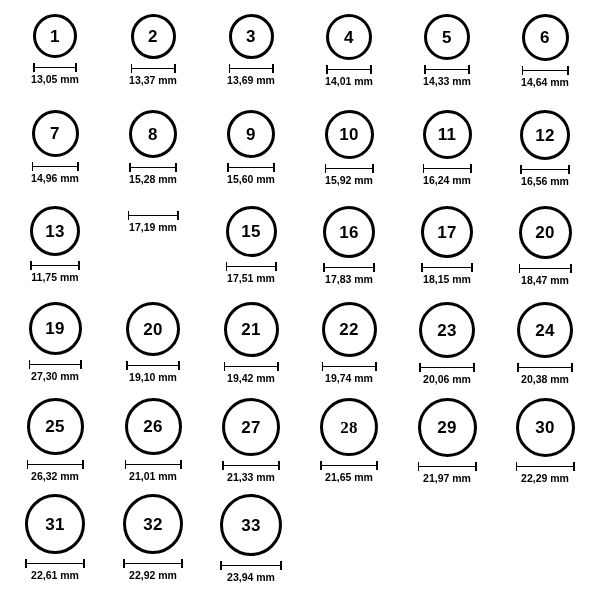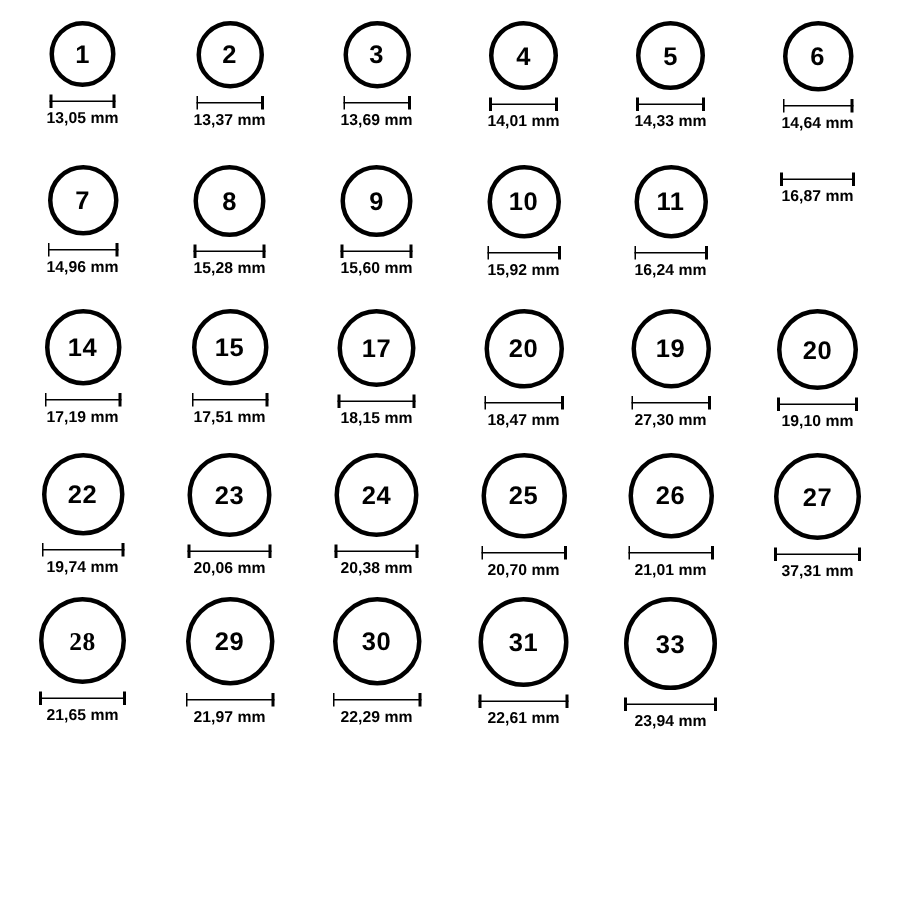--- a/index.html
+++ b/index.html
@@ -180,45 +180,63 @@
       <div class="cell">
         <div class="ring" style="width: 49px; height: 49px;">
           <span class="ring-size">11</span>
         </div>
         <div class="measure">
           <div class="bar" style="width: 49px;"></div>
         </div>
         <div class="diameter">16,24 mm</div>
       </div>
       <div class="cell">
+        <div class="ring" style="width: 50px; height: 50px;">
+          <span class="ring-size">12</span>
+        </div>
         <div class="measure">
           <div class="bar" style="width: 50px;"></div>
         </div>
-        <div class="diameter">16,87 mm</div>
-      </div>
-      <div class="cell">
-        <div class="ring" style="width: 51px; height: 51px;">
-          <span class="ring-size">14</span>
-        </div>
+        <div class="diameter">16,56 mm</div>
+      </div>
+      <div class="cell">
+        <div class="ring" style="width: 50px; height: 50px;">
+          <span class="ring-size">13</span>
+        </div>
+        <div class="measure">
+          <div class="bar" style="width: 50px;"></div>
+        </div>
+        <div class="diameter">11,75 mm</div>
+      </div>
+      <div class="cell">
         <div class="measure">
           <div class="bar" style="width: 51px;"></div>
         </div>
         <div class="diameter">17,19 mm</div>
       </div>
       <div class="cell">
         <div class="ring" style="width: 51px; height: 51px;">
           <span class="ring-size">15</span>
         </div>
         <div class="measure">
           <div class="bar" style="width: 51px;"></div>
         </div>
         <div class="diameter">17,51 mm</div>
       </div>
       <div class="cell">
         <div class="ring" style="width: 52px; height: 52px;">
+          <span class="ring-size">16</span>
+        </div>
+        <div class="measure">
+          <div class="bar" style="width: 52px;"></div>
+        </div>
+        <div class="diameter">17,83 mm</div>
+      </div>
+      <div class="cell">
+        <div class="ring" style="width: 52px; height: 52px;">
           <span class="ring-size">17</span>
         </div>
         <div class="measure">
           <div class="bar" style="width: 52px;"></div>
         </div>
         <div class="diameter">18,15 mm</div>
       </div>
       <div class="cell">
         <div class="ring" style="width: 53px; height: 53px;">
           <span class="ring-size">20</span>
@@ -241,20 +259,29 @@
         <div class="ring" style="width: 54px; height: 54px;">
           <span class="ring-size">20</span>
         </div>
         <div class="measure">
           <div class="bar" style="width: 54px;"></div>
         </div>
         <div class="diameter">19,10 mm</div>
       </div>
       <div class="cell">
         <div class="ring" style="width: 55px; height: 55px;">
+          <span class="ring-size">21</span>
+        </div>
+        <div class="measure">
+          <div class="bar" style="width: 55px;"></div>
+        </div>
+        <div class="diameter">19,42 mm</div>
+      </div>
+      <div class="cell">
+        <div class="ring" style="width: 55px; height: 55px;">
           <span class="ring-size">22</span>
         </div>
         <div class="measure">
           <div class="bar" style="width: 55px;"></div>
         </div>
         <div class="diameter">19,74 mm</div>
       </div>
       <div class="cell">
         <div class="ring" style="width: 56px; height: 56px;">
           <span class="ring-size">23</span>
@@ -273,39 +300,39 @@
         </div>
         <div class="diameter">20,38 mm</div>
       </div>
       <div class="cell">
         <div class="ring" style="width: 57px; height: 57px;">
           <span class="ring-size">25</span>
         </div>
         <div class="measure">
           <div class="bar" style="width: 57px;"></div>
         </div>
-        <div class="diameter">20,70 mm</div>
+        <div class="diameter">26,32 mm</div>
       </div>
       <div class="cell">
         <div class="ring" style="width: 57px; height: 57px;">
           <span class="ring-size">26</span>
         </div>
         <div class="measure">
           <div class="bar" style="width: 57px;"></div>
         </div>
         <div class="diameter">21,01 mm</div>
       </div>
       <div class="cell">
         <div class="ring" style="width: 58px; height: 58px;">
           <span class="ring-size">27</span>
         </div>
         <div class="measure">
           <div class="bar" style="width: 58px;"></div>
         </div>
-        <div class="diameter">37,31 mm</div>
+        <div class="diameter">21,33 mm</div>
       </div>
       <div class="cell">
         <div class="ring" style="width: 58px; height: 58px; font-family: Liberation Serif, serif;">
           <span class="ring-size">28</span>
         </div>
         <div class="measure">
           <div class="bar" style="width: 58px;"></div>
         </div>
         <div class="diameter">21,65 mm</div>
       </div>
@@ -328,20 +355,29 @@
         <div class="diameter">22,29 mm</div>
       </div>
       <div class="cell">
         <div class="ring" style="width: 60px; height: 60px;">
           <span class="ring-size">31</span>
         </div>
         <div class="measure">
           <div class="bar" style="width: 60px;"></div>
         </div>
         <div class="diameter">22,61 mm</div>
+      </div>
+      <div class="cell">
+        <div class="ring" style="width: 60px; height: 60px;">
+          <span class="ring-size">32</span>
+        </div>
+        <div class="measure">
+          <div class="bar" style="width: 60px;"></div>
+        </div>
+        <div class="diameter">22,92 mm</div>
       </div>
       <div class="cell">
         <div class="ring" style="width: 62px; height: 62px;">
           <span class="ring-size">33</span>
         </div>
         <div class="measure">
           <div class="bar" style="width: 62px;"></div>
         </div>
         <div class="diameter">23,94 mm</div>
       </div>

